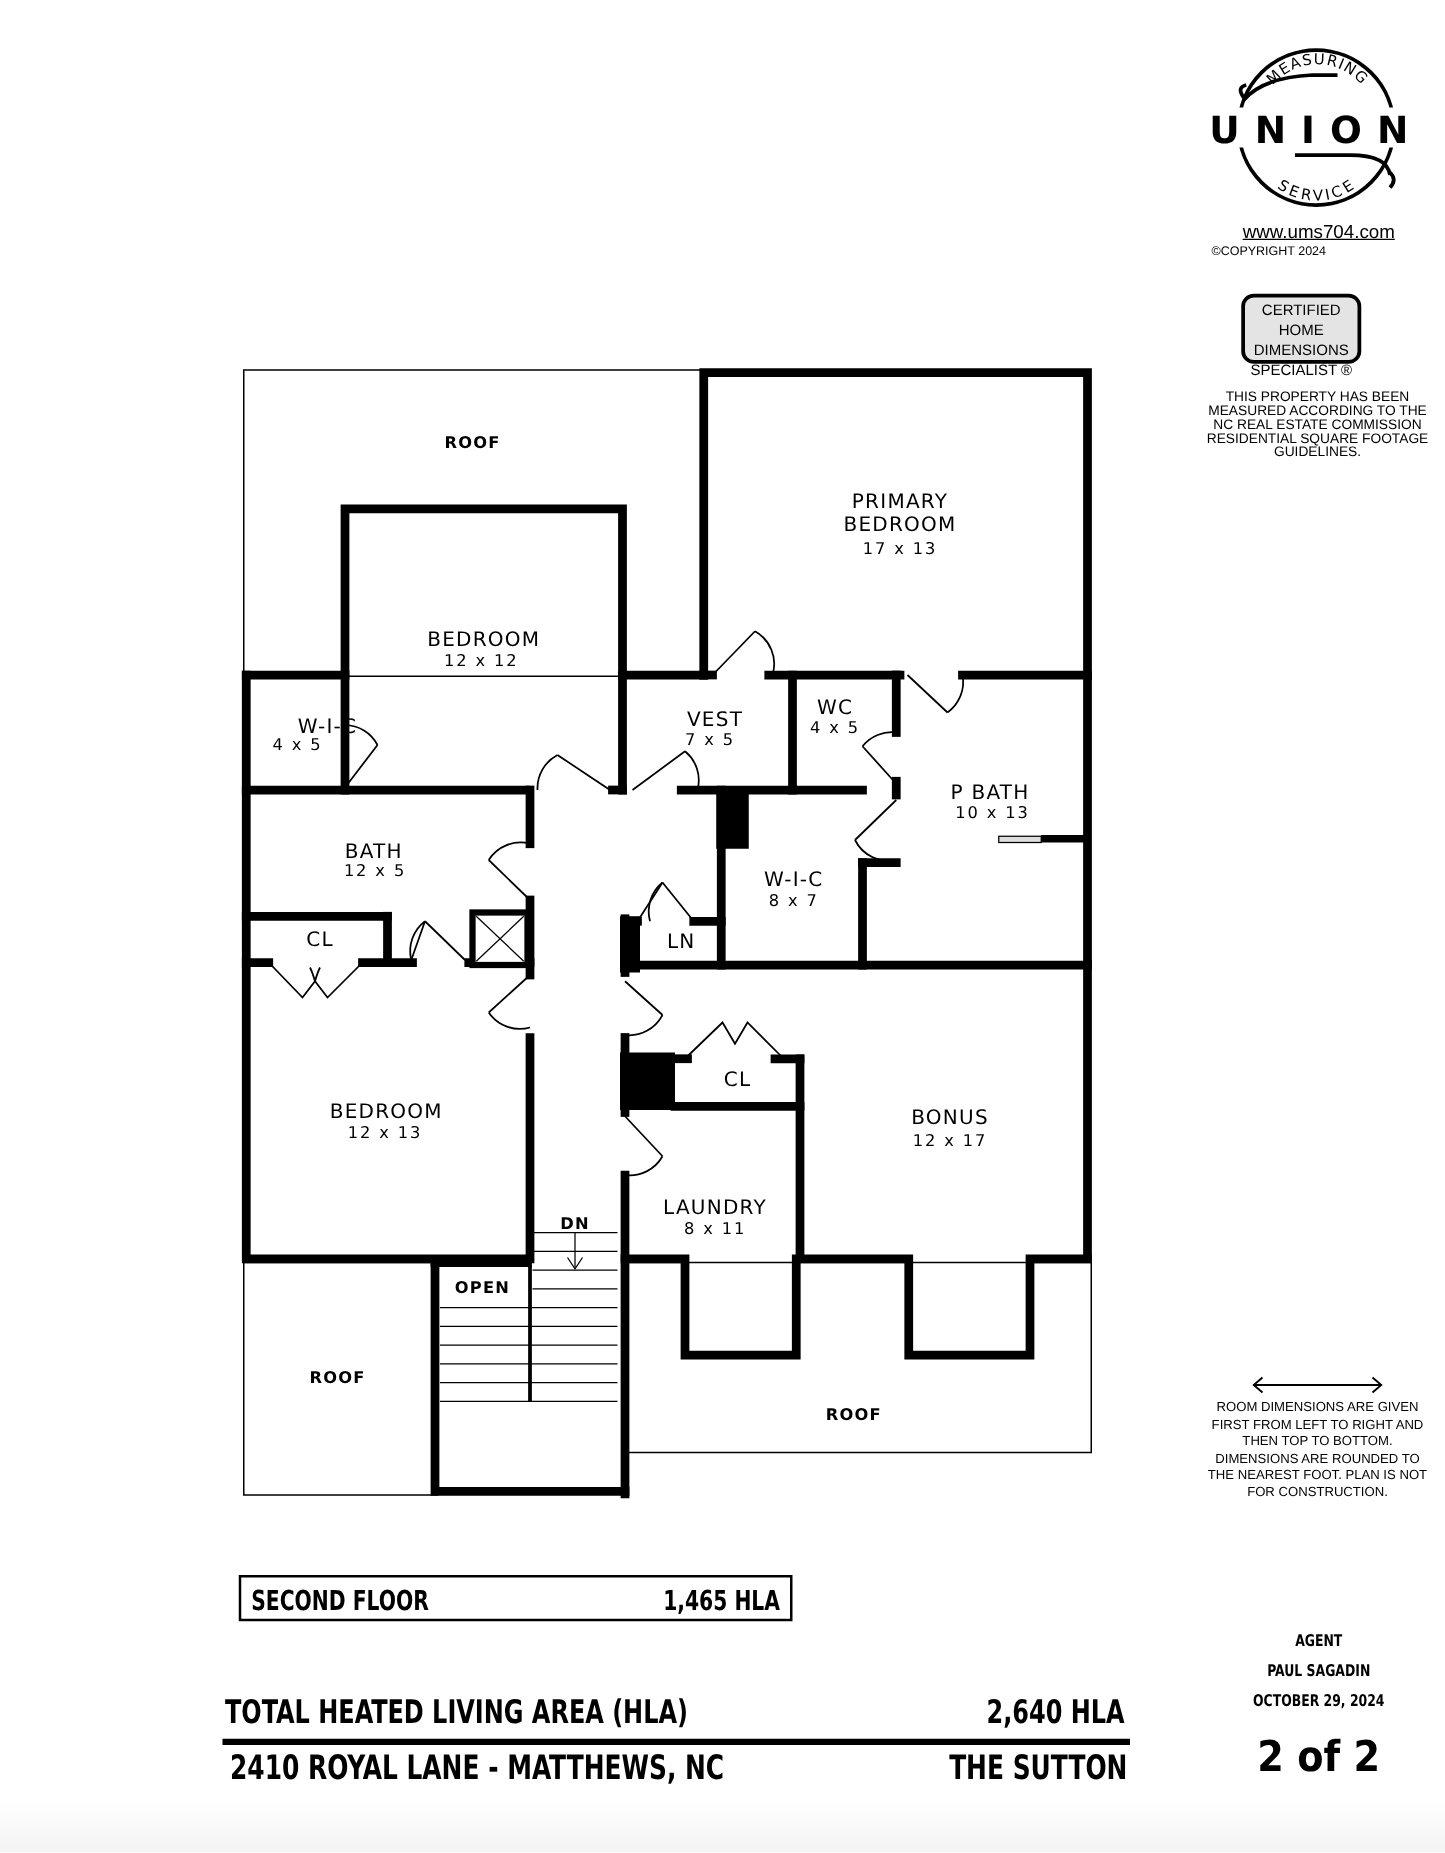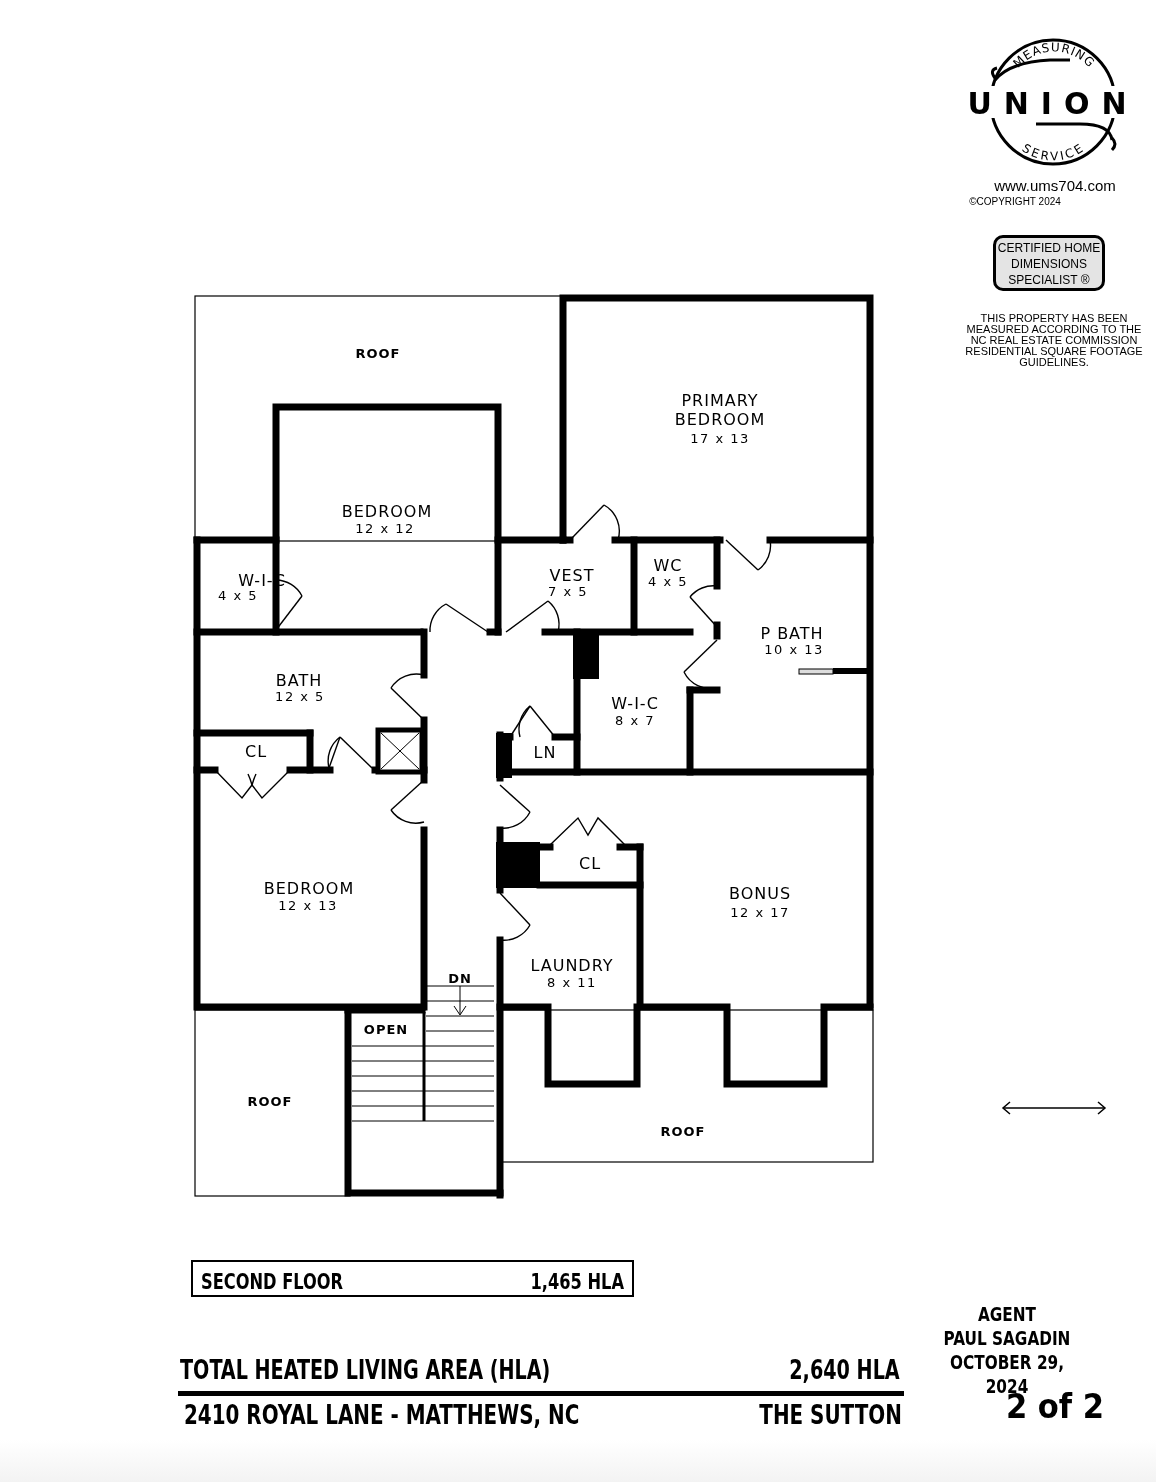--- a/index.html
+++ b/index.html
@@ -4,36 +4,36 @@
 <style>
   html,body{margin:0;padding:0;background:#fff;}
   body{width:1156px;height:1482px;position:relative;overflow:hidden;font-family:"DejaVu Sans",sans-serif;color:#000;}
   .page{position:absolute;left:0;top:0;width:1156px;height:1482px;background:linear-gradient(#fff 0,#fff 1440px,#f3f3f3 1482px);}
   svg.plan{position:absolute;left:0;top:0;}
   .plan text{font-family:"DejaVu Sans",sans-serif;}
   .room-name{font-size:16px;letter-spacing:1px;font-family:"Liberation Serif",serif;}
   .room-dim{font-size:13px;letter-spacing:1.5px;}
   .roof-lbl{font-size:13px;font-weight:bold;letter-spacing:1px;}
   .side{position:absolute;text-align:center;font-family:"Liberation Sans",sans-serif;}
-  .url{left:960px;top:177px;width:190px;font-size:15px;}
+  .url{left:960px;top:177px;width:190px;font-size:15px;text-decoration:underline;}
   .copy{left:920px;top:196px;width:190px;font-size:10px;}
-  .cert{left:993px;top:235px;width:112px;height:56px;border:3px solid #000;border-radius:10px;background:#e4e4e4;font-size:12px;line-height:16px;padding-top:2px;box-sizing:border-box;}
+  .cert{left:993px;top:235px;width:96px;height:56px;border:3px solid #000;border-radius:10px;background:#e4e4e4;font-size:12px;line-height:16px;padding-top:2px;box-sizing:border-box;}
   .certnote{left:962px;top:313px;width:184px;font-size:11px;line-height:11px;}
   .dimnote{left:962px;top:1120px;width:184px;font-size:10.5px;line-height:13.5px;}
   .arrow{left:1000px;top:1100px;width:108px;height:16px;}
   .hand{font-family:"DejaVu Sans Condensed","DejaVu Sans",sans-serif;font-weight:bold;transform:scaleX(0.82);transform-origin:left center;}
   .floorbox{position:absolute;left:191px;top:1260px;width:443px;height:37px;border:2px solid #000;box-sizing:border-box;}
   .fb-label{position:absolute;left:8px;top:7px;font-size:22px;}
   .fb-val{position:absolute;right:8px;top:7px;font-size:22px;transform-origin:right center;}
   .total-l{position:absolute;left:180px;top:1355px;font-size:26px;}
   .total-r{position:absolute;right:256px;top:1355px;font-size:26px;transform-origin:right center;}
   .rule{position:absolute;left:178px;top:1391px;width:726px;height:5px;background:#000;}
   .addr{position:absolute;left:184px;top:1399px;font-size:27px;}
   .model{position:absolute;right:254px;top:1399px;font-size:27px;transform-origin:right center;}
-  .agent{position:absolute;left:912px;top:1302px;width:190px;text-align:center;font-size:20px;line-height:24px;}
+  .agent{position:absolute;left:960px;top:1302px;width:190px;text-align:center;font-size:13px;line-height:24px;}
   .agent div{transform:scaleX(0.85);}
   .pg{position:absolute;left:960px;top:1386px;width:190px;text-align:center;font-size:34px;font-weight:bold;font-family:"DejaVu Sans",sans-serif;transform:scaleX(0.9);}
 </style>
 </head>
 <body>
 
 <div class="page">
 
 <svg class="plan" width="1156" height="1482" viewBox="0 0 1156 1482">
 
@@ -237,20 +237,21 @@
   <div>DIMENSIONS</div>
   <div>SPECIALIST ®</div>
 </div>
 <div class="side certnote">THIS PROPERTY HAS BEEN MEASURED ACCORDING TO THE NC REAL ESTATE COMMISSION RESIDENTIAL SQUARE FOOTAGE GUIDELINES.</div>
 
 <svg class="side arrow" viewBox="0 0 108 16">
   <line x1="3" y1="8" x2="105" y2="8" stroke="#000" stroke-width="1.5"></line>
   <polyline points="10,2 3,8 10,14" fill="none" stroke="#000" stroke-width="1.5"></polyline>
   <polyline points="98,2 105,8 98,14" fill="none" stroke="#000" stroke-width="1.5"></polyline>
 </svg>
+<div class="side dimnote">ROOM DIMENSIONS ARE GIVEN FIRST FROM LEFT TO RIGHT AND THEN TOP TO BOTTOM. DIMENSIONS ARE ROUNDED TO THE NEAREST FOOT. PLAN IS NOT FOR CONSTRUCTION.</div>
 
 <div class="floorbox">
   <span class="fb-label hand">SECOND FLOOR</span>
   <span class="fb-val hand">1,465 HLA</span>
 </div>
 <div class="total-l hand">TOTAL HEATED LIVING AREA (HLA)</div>
 <div class="total-r hand">2,640 HLA</div>
 <div class="rule"></div>
 <div class="addr hand">2410 ROYAL LANE - MATTHEWS, NC</div>
 <div class="model hand">THE SUTTON</div>

